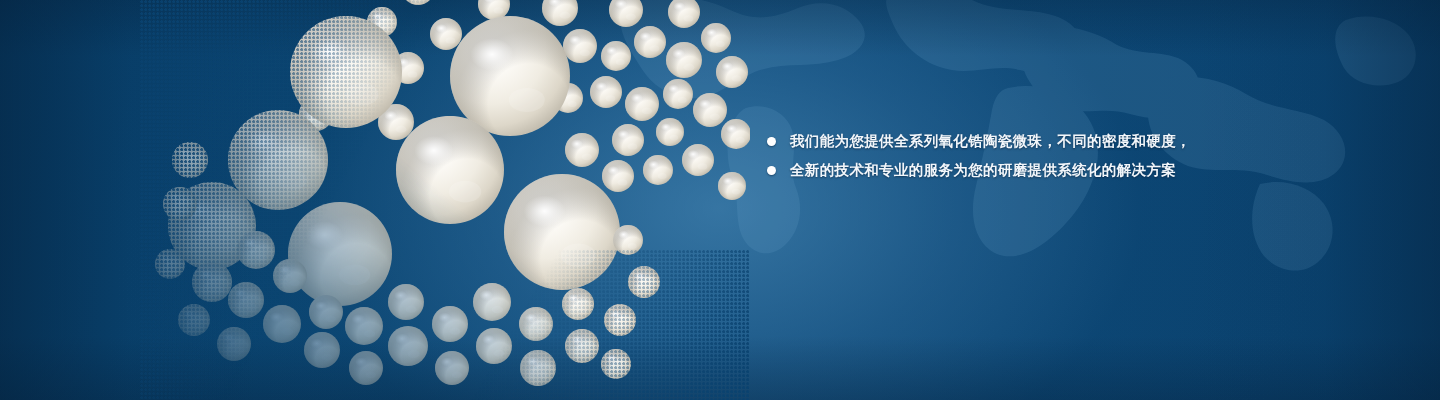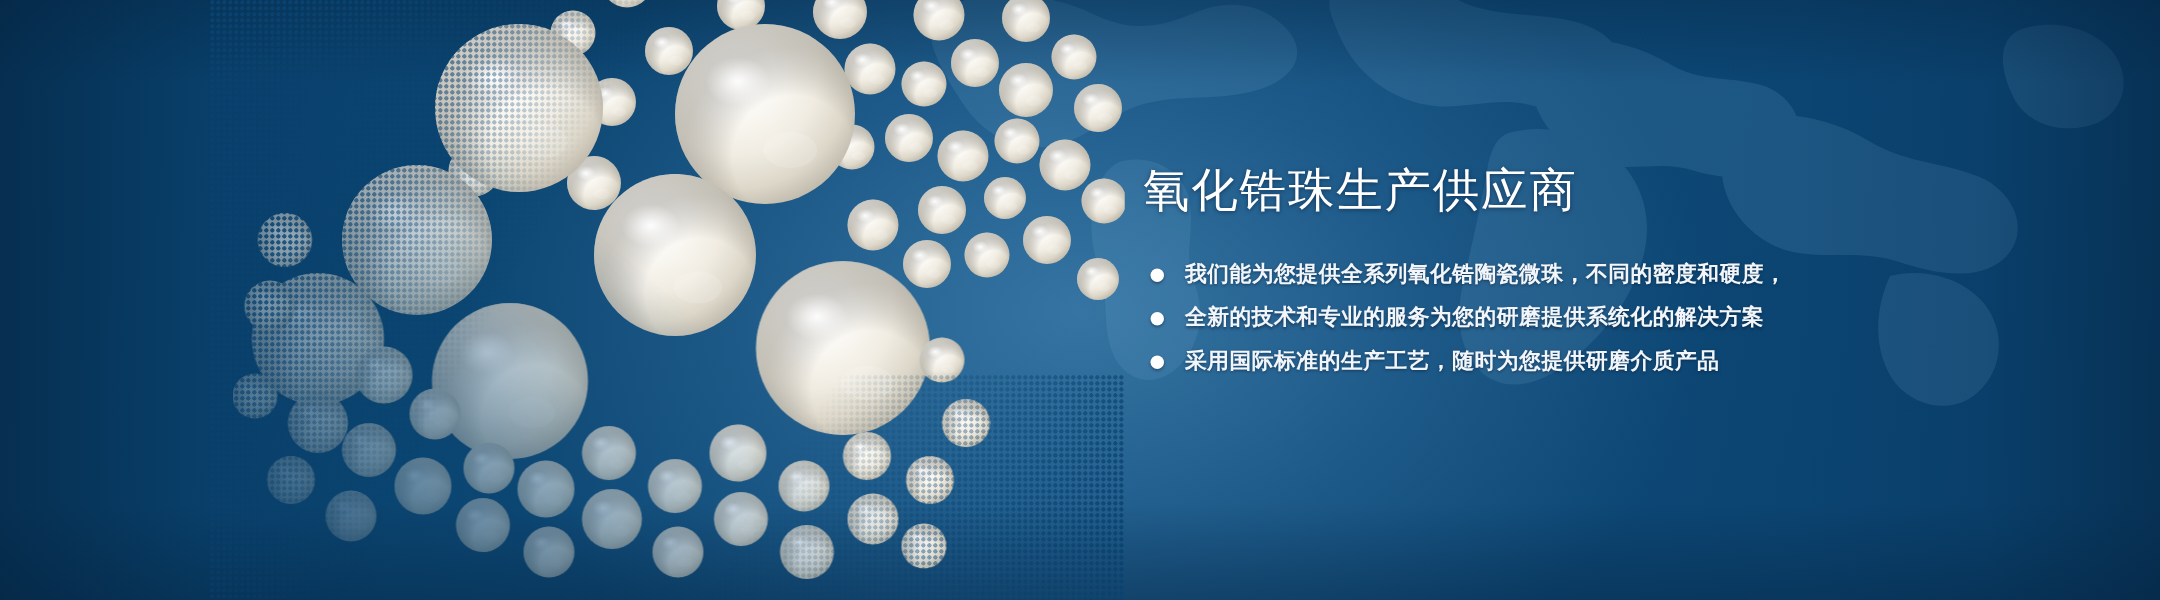--- a/index.html
+++ b/index.html
@@ -290,31 +290,26 @@
           <use href="#beadUnit" transform="translate(478,276) scale(15)"></use>
         </g>
       </g>
     </svg>
   </div>
 
   <div class="halftone"></div>
   <div class="halftone2"></div>
 
   <div class="copy">
-    <h1 class="headline">氧化锆珠生产供应商</h1>
 
     <ul class="bullets">
       <li class="bullet">
         <span class="dot"></span>
         <span class="line">我们能为您提供全系列氧化锆陶瓷微珠，不同的密度和硬度，</span>
       </li>
       <li class="bullet">
         <span class="dot"></span>
         <span class="line">全新的技术和专业的服务为您的研磨提供系统化的解决方案</span>
       </li>
-      <li class="bullet">
-        <span class="dot"></span>
-        <span class="line">采用国际标准的生产工艺，随时为您提供研磨介质产品</span>
-      </li>
     </ul>
   </div>
 
 </div>
 
 </body></html>

